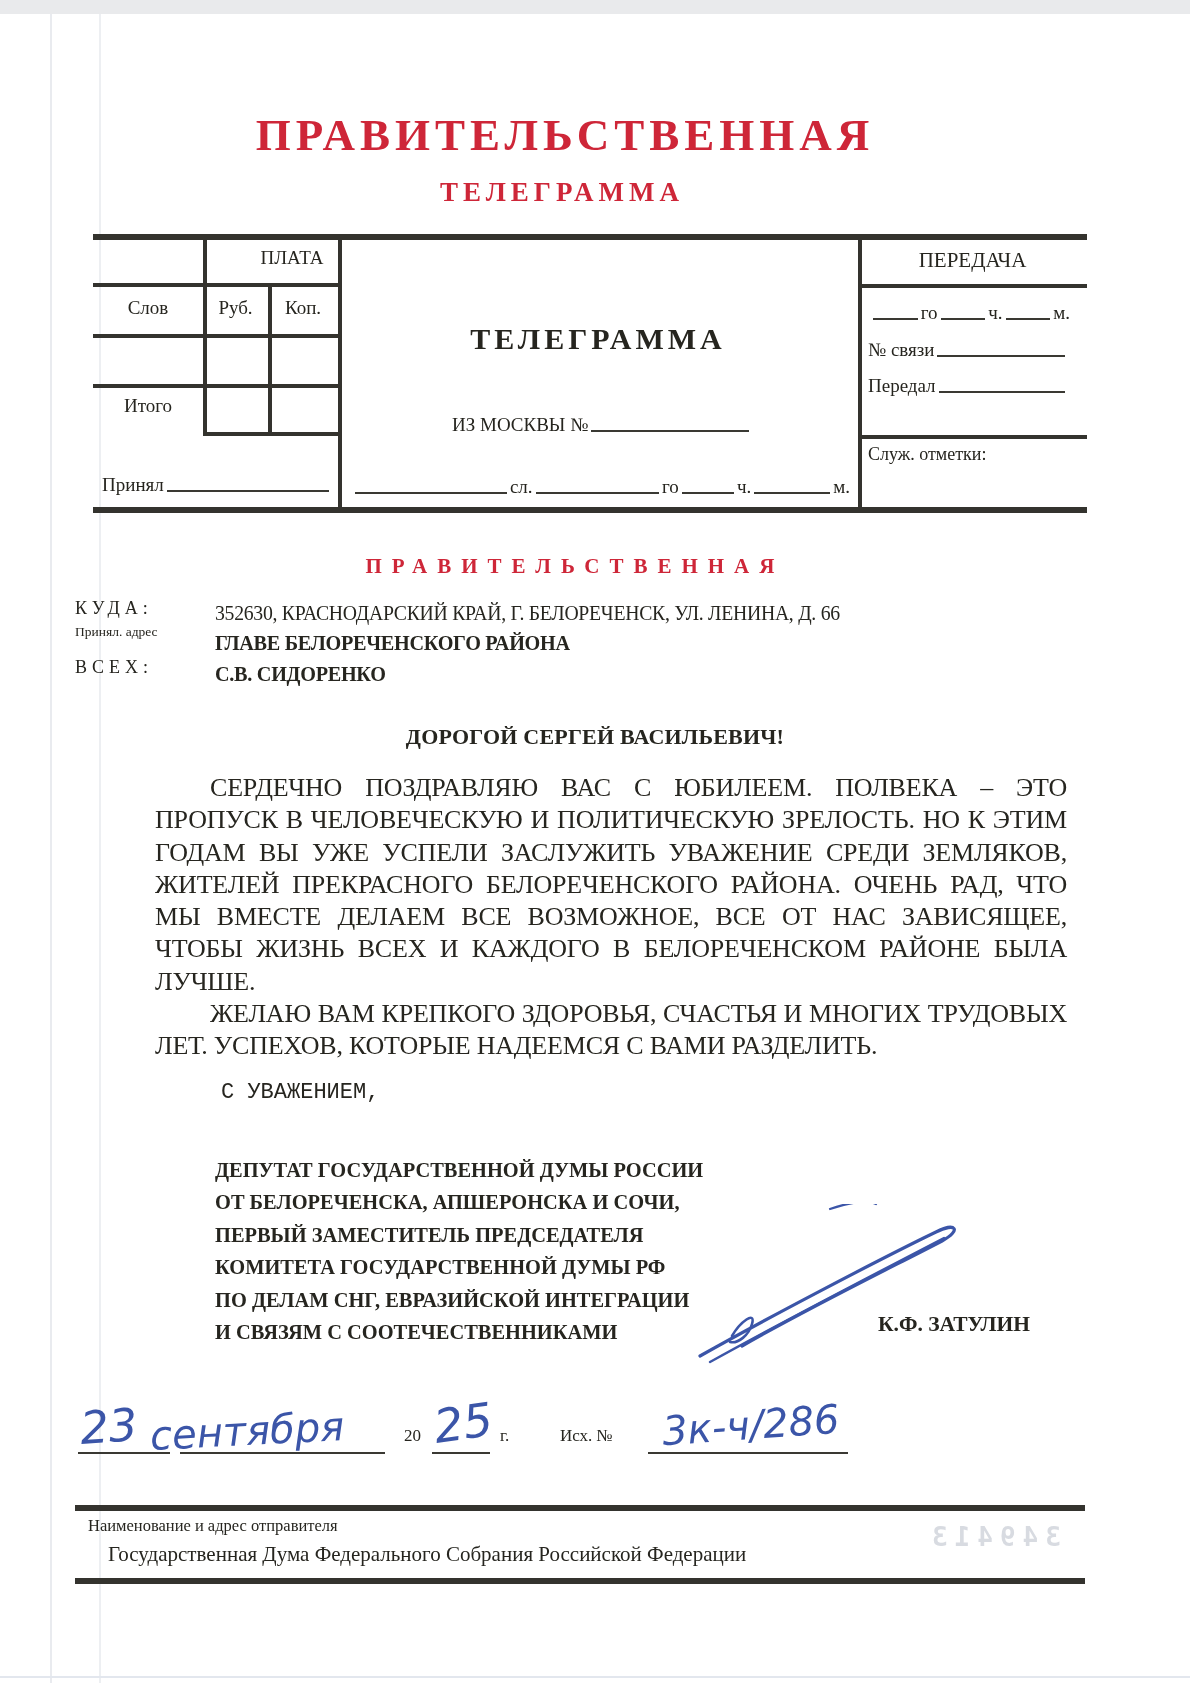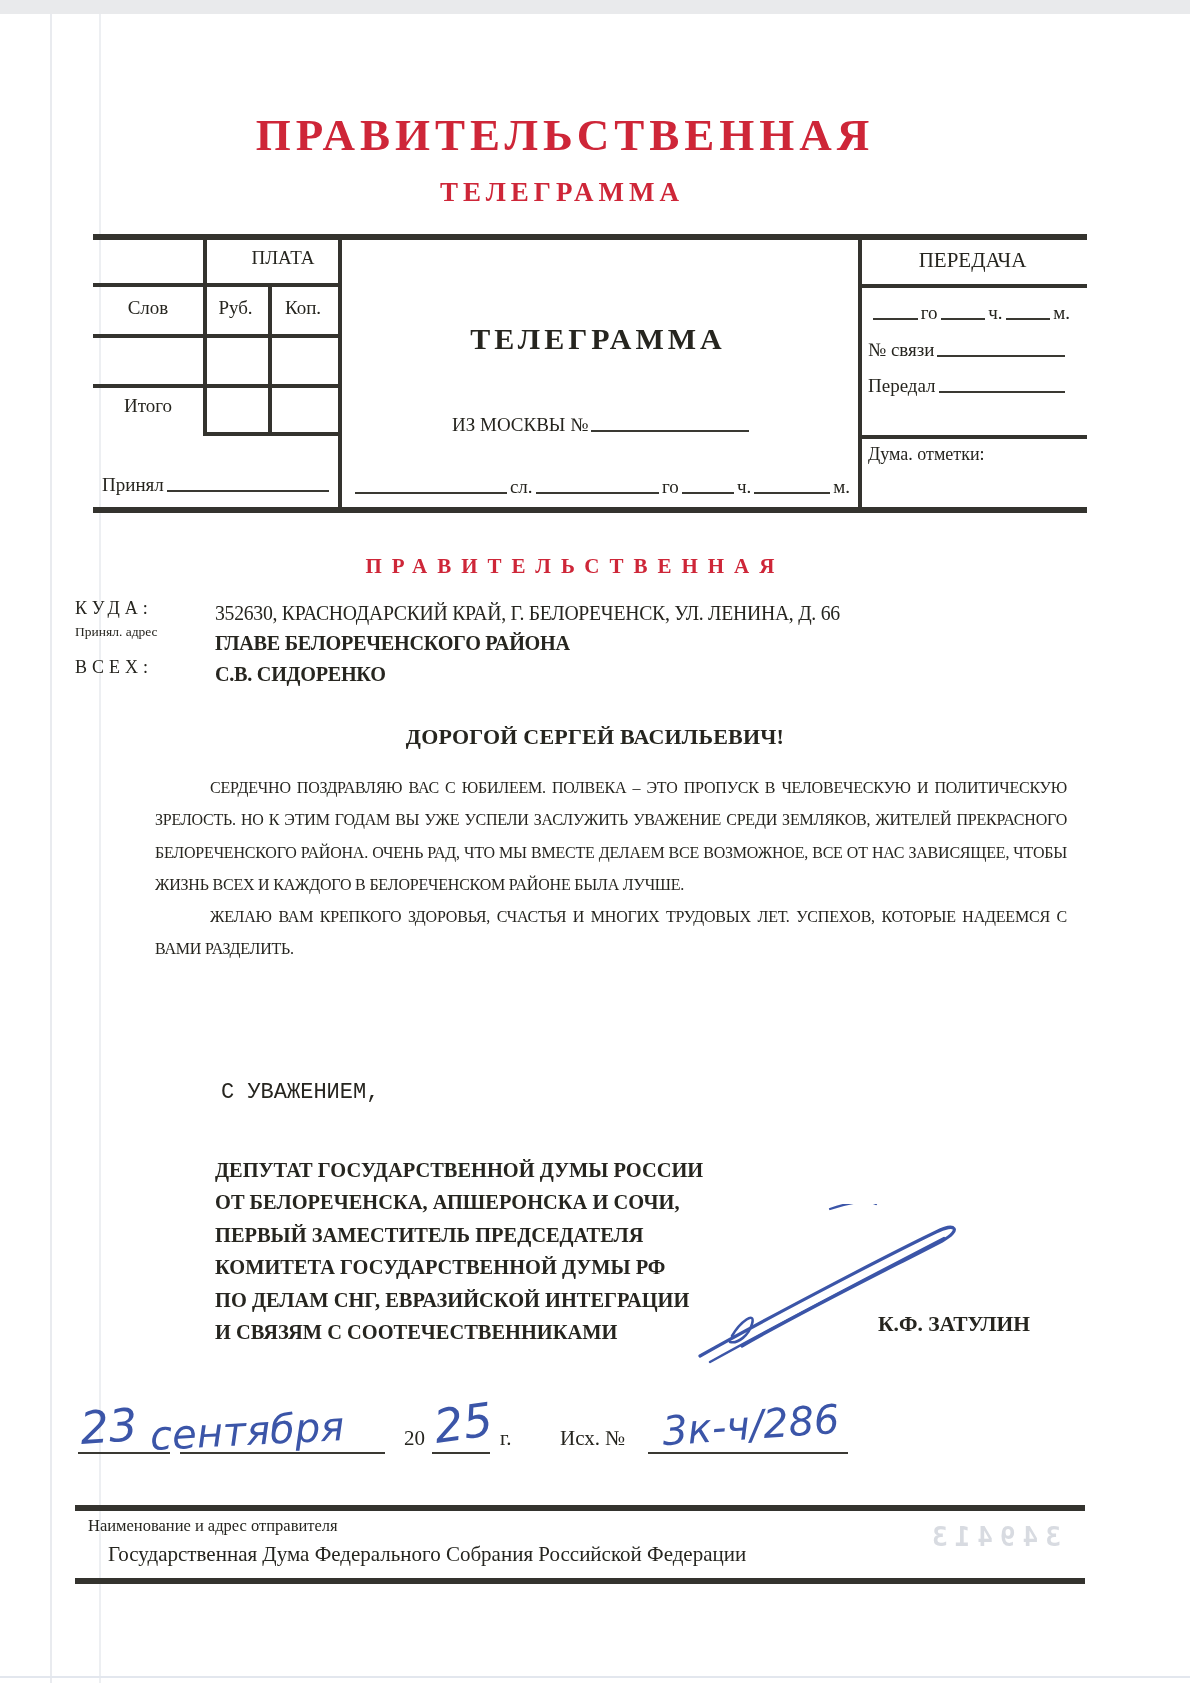--- a/index.html
+++ b/index.html
@@ -34,31 +34,31 @@
   
   .spaced{letter-spacing:5px;font-size:18px;}
   .small{font-size:13.5px;}
   .cond{letter-spacing:-0.3px;}
   .nowrapx{white-space:nowrap;transform:scaleX(0.94);transform-origin:0 50%;}
   .addr-line{position:absolute;font-size:21px;}
   .addr-bold{position:absolute;font-size:21.5px;font-weight:bold;}
   .salutation{position:absolute;left:155px;width:880px;text-align:center;
     font-weight:bold;font-size:22px;letter-spacing:0.2px;}
   .body-text{position:absolute;left:155px;width:912px;text-align:justify;
-    font-size:16px;line-height:32.3px;letter-spacing:-0.2px;}
+    font-size:26px;line-height:32.3px;letter-spacing:-0.2px;}
   .body-text p{margin:0;text-indent:55px;}
   .closing{position:absolute;left:221px;font-size:22px;font-family:Liberation Mono, monospace;}
   .sig-block{position:absolute;left:215px;font-weight:bold;font-size:21.5px;line-height:32.4px;}
   .sig-block div{white-space:nowrap;transform:scaleX(0.95);transform-origin:0 50%;}
   .sig-name{position:absolute;font-weight:bold;font-size:21.5px;white-space:nowrap;}
   
   .hw{position:absolute;font-family:"DejaVu Sans",sans-serif;font-style:italic;
     color:#3b55a8;white-space:nowrap;}
   .uline{position:absolute;height:2px;background:#3a3933;}
-  .printed{position:absolute;font-size:21px;}
+  .printed{position:absolute;font-size:17px;}
   
   .footer-caption{position:absolute;font-size:16.5px;}
   .footer-sender{position:absolute;font-size:21px;}
   .ghost{position:absolute;transform:scaleX(-1);color:rgba(125,135,155,0.30);
     font-family:"DejaVu Sans Mono",monospace;font-weight:bold;font-size:26px;letter-spacing:7px;}
 </style>
 </head>
 <body>
 
 <div class="doc">
@@ -78,21 +78,21 @@
   <div class="hl" style="left:93px;top:269px;width:249px"></div>
   <div class="hl" style="left:93px;top:320px;width:249px"></div>
   <div class="hl" style="left:93px;top:370px;width:249px"></div>
   <div class="hl" style="left:203px;top:418px;width:139px"></div>
   <div class="vl" style="left:203px;top:220px;height:202px"></div>
   <div class="vl" style="left:268px;top:269px;height:153px"></div>
 
   <div class="hl" style="left:858px;top:270px;width:229px"></div>
   <div class="hl" style="left:858px;top:421px;width:229px"></div>
 
-  <div class="cell" style="left:207px;top:233px;width:152px">ПЛАТА</div>
+  <div class="cell" style="left:216px;top:233px;width:152px">ПЛАТА</div>
   <div class="cell" style="left:93px;top:283px;width:110px">Слов</div>
   <div class="cell" style="left:203px;top:283px;width:65px">Руб.</div>
   <div class="cell" style="left:268px;top:283px;width:70px">Коп.</div>
   <div class="cell" style="left:93px;top:381px;width:110px">Итого</div>
   <div class="blankrow" style="left:102px;top:460px;width:230px">
     <span class="t">Принял</span>
     <span class="fill"></span>
   </div>
 
   <div class="tg-center" style="top:308px">ТЕЛЕГРАММА</div>
@@ -121,21 +121,21 @@
     <span class="t">м.</span>
   </div>
   <div class="blankrow" style="left:868px;top:325px;width:200px">
     <span class="t">№ связи</span>
     <span class="fill"></span>
   </div>
   <div class="blankrow" style="left:868px;top:361px;width:200px">
     <span class="t">Передал</span>
     <span class="fill"></span>
   </div>
-  <div class="lbl" style="left:868px;top:430px;font-size:18px">Дума. отметки:</div>
+  <div class="lbl" style="left:868px;top:430px;font-size:18px">Служ. отметки:</div>
 
   <div class="classification red" style="top:540px">ПРАВИТЕЛЬСТВЕННАЯ</div>
 
   <div class="lbl spaced" style="left:75px;top:584px">КУДА:</div>
   <div class="lbl small" style="left:75px;top:610px">Принял. адрес</div>
   <div class="lbl spaced" style="left:75px;top:643px">ВСЕХ:</div>
   <div class="addr-line cond nowrapx" style="left:215px;top:587px">352630, КРАСНОДАРСКИЙ КРАЙ, Г. БЕЛОРЕЧЕНСК, УЛ. ЛЕНИНА, Д. 66</div>
   <div class="addr-bold cond nowrapx" style="left:215px;top:617px">ГЛАВЕ БЕЛОРЕЧЕНСКОГО РАЙОНА</div>
   <div class="addr-bold cond nowrapx" style="left:215px;top:648px">С.В. СИДОРЕНКО</div>
 

